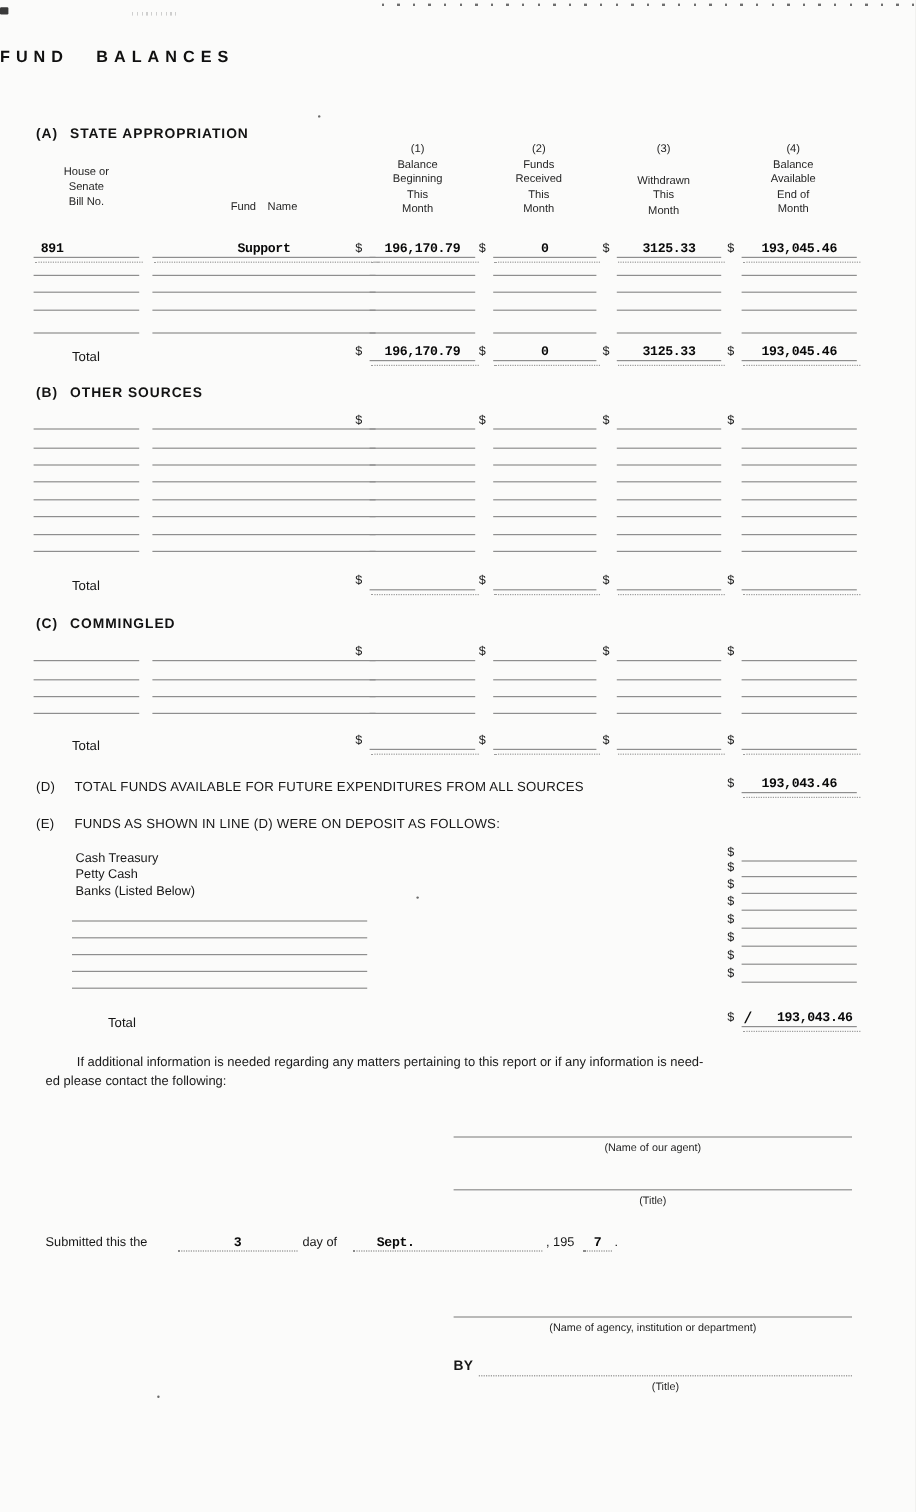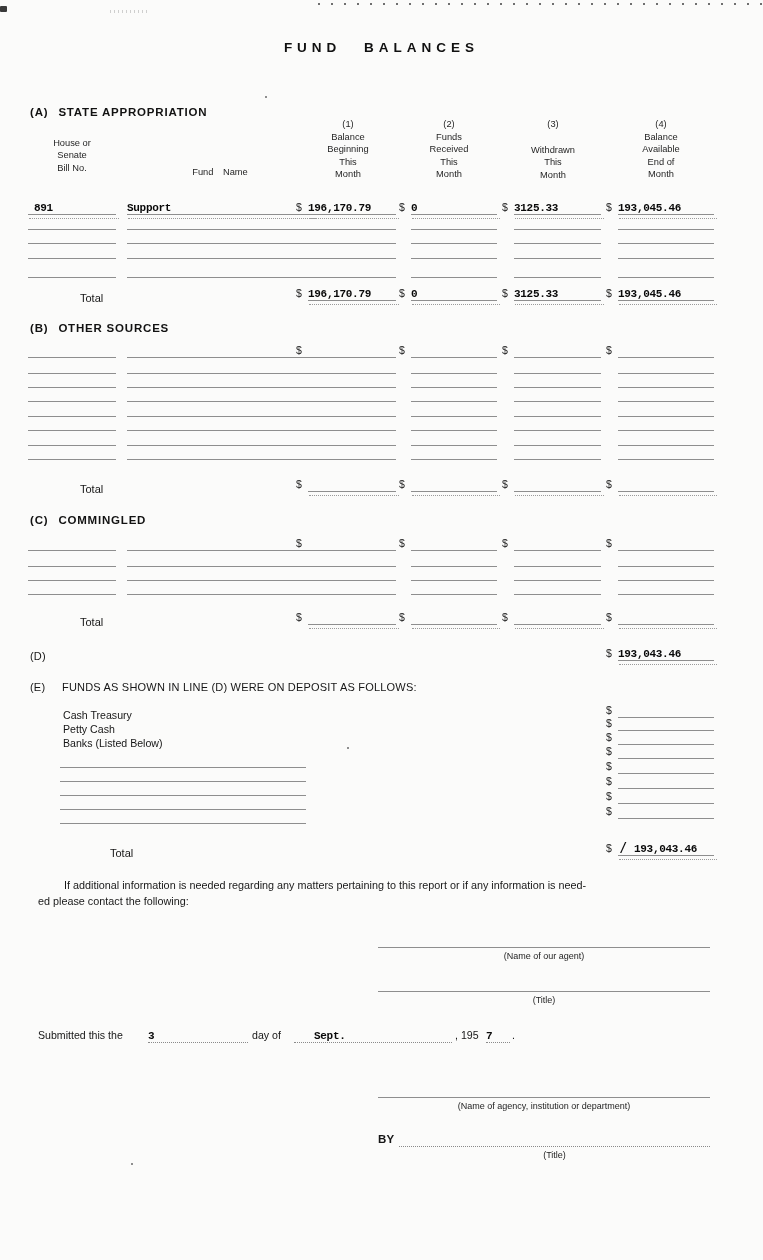--- a/index.html
+++ b/index.html
@@ -1,46 +1,46 @@
 <!DOCTYPE html>
 <html><head>
 <meta charset="utf-8">
 <style>
   html,body{margin:0;padding:0;background:#e8e8e6;}
   .page{position:relative;width:763px;height:1260px;background:#fbfbfa;
         font-family:"Liberation Sans",sans-serif;color:#1c1c1c;overflow:hidden;}
 
-  .title{position:absolute;left:0;right:0;top:40px;text-align:center;font-weight:bold;
+  .title{position:absolute;left:0;right:0;top:40px;font-weight:bold;
          font-size:13.5px;letter-spacing:5px;word-spacing:14px;color:#101010;}
 
   .h-sec{position:absolute;font-weight:bold;font-size:11.5px;letter-spacing:.8px;color:#121212;}
   .h-sec .t{margin-left:10px;text-align:center;}
 
   .hdr{position:absolute;font-size:9.3px;line-height:12.4px;text-align:center;
        white-space:pre-line;color:#262626;}
 
   .row{position:absolute;left:0;width:671px;height:16px;}
   .cell{position:absolute;top:0;height:15px;border-bottom:1px solid #8e8e8e;}
   .cb{left:28px;width:88px;}
   .cn{left:127px;width:186px;}
   .a1{left:308px;width:88px;}
   .a2{left:411px;width:86px;}
   .a3{left:514px;width:87px;}
   .a4{left:618px;width:96px;}
   .el{left:60px;width:246px;}
   .ds{position:absolute;bottom:2px;font-size:10.5px;color:#222;}
   .d1{left:296px;}.d2{left:399px;}.d3{left:502px;}.d4{left:606px;}
-  .val{position:absolute;left:0;right:0;bottom:0;text-align:left;
+  .val{position:absolute;left:0;right:0;bottom:0;text-align:center;
        font-family:"Liberation Mono",monospace;font-weight:700;font-size:11px;
        letter-spacing:-.3px;color:#090909;white-space:nowrap;}
   .ta-l{text-align:left;padding-left:6px;}
   .dbl::after{content:"";position:absolute;left:1px;right:-3px;bottom:-5px;
               border-bottom:1px dotted #9b9b9b;}
   .dotted{border-bottom-style:dotted;border-bottom-color:#8a8a8a;}
-  .tlabel{position:absolute;bottom:-3px;font-size:11px;color:#161616;margin-left:20px;}
+  .tlabel{position:absolute;bottom:-3px;font-size:11px;color:#161616;}
   .line-text{position:absolute;font-size:11px;letter-spacing:.2px;color:#161616;}
   .small-text{position:absolute;font-size:10.6px;color:#161616;}
   .caption{position:absolute;font-size:9px;text-align:center;color:#242424;}
   .note{position:absolute;left:38px;top:878px;width:708px;font-size:10.8px;
         line-height:15.5px;text-indent:26px;white-space:pre-line;color:#191919;}
   .hand{position:absolute;left:3px;bottom:0;font-family:"DejaVu Serif",serif;
         font-style:italic;font-weight:bold;font-size:12px;color:#0a0a0a;}
   .off{left:16px;right:-10px;}
   .artifact{position:absolute;}
   .dots{left:318px;top:3px;width:445px;height:2px;
@@ -302,20 +302,21 @@
       <div class="cell a1 dbl"></div>
     <span class="ds d2">$</span>
       <div class="cell a2 dbl"></div>
     <span class="ds d3">$</span>
       <div class="cell a3 dbl"></div>
     <span class="ds d4">$</span>
       <div class="cell a4 dbl"></div>
   </div>
 
   <div class="line-text" style="left:30px;top:650px;">(D)</div>
+  <div class="line-text" style="left:62px;top:650px;">TOTAL FUNDS AVAILABLE FOR FUTURE EXPENDITURES FROM ALL SOURCES</div>
   <div class="row" style="top:645px;">
     <span class="ds d4">$</span>
     <div class="cell a4 dbl">
         <span class="val">193,043.46</span>
       </div>
   </div>
 
   <div class="line-text" style="left:30px;top:681px;">(E)</div>
   <div class="line-text" style="left:62px;top:681px;">FUNDS AS SHOWN IN LINE (D) WERE ON DEPOSIT AS FOLLOWS:</div>
 

